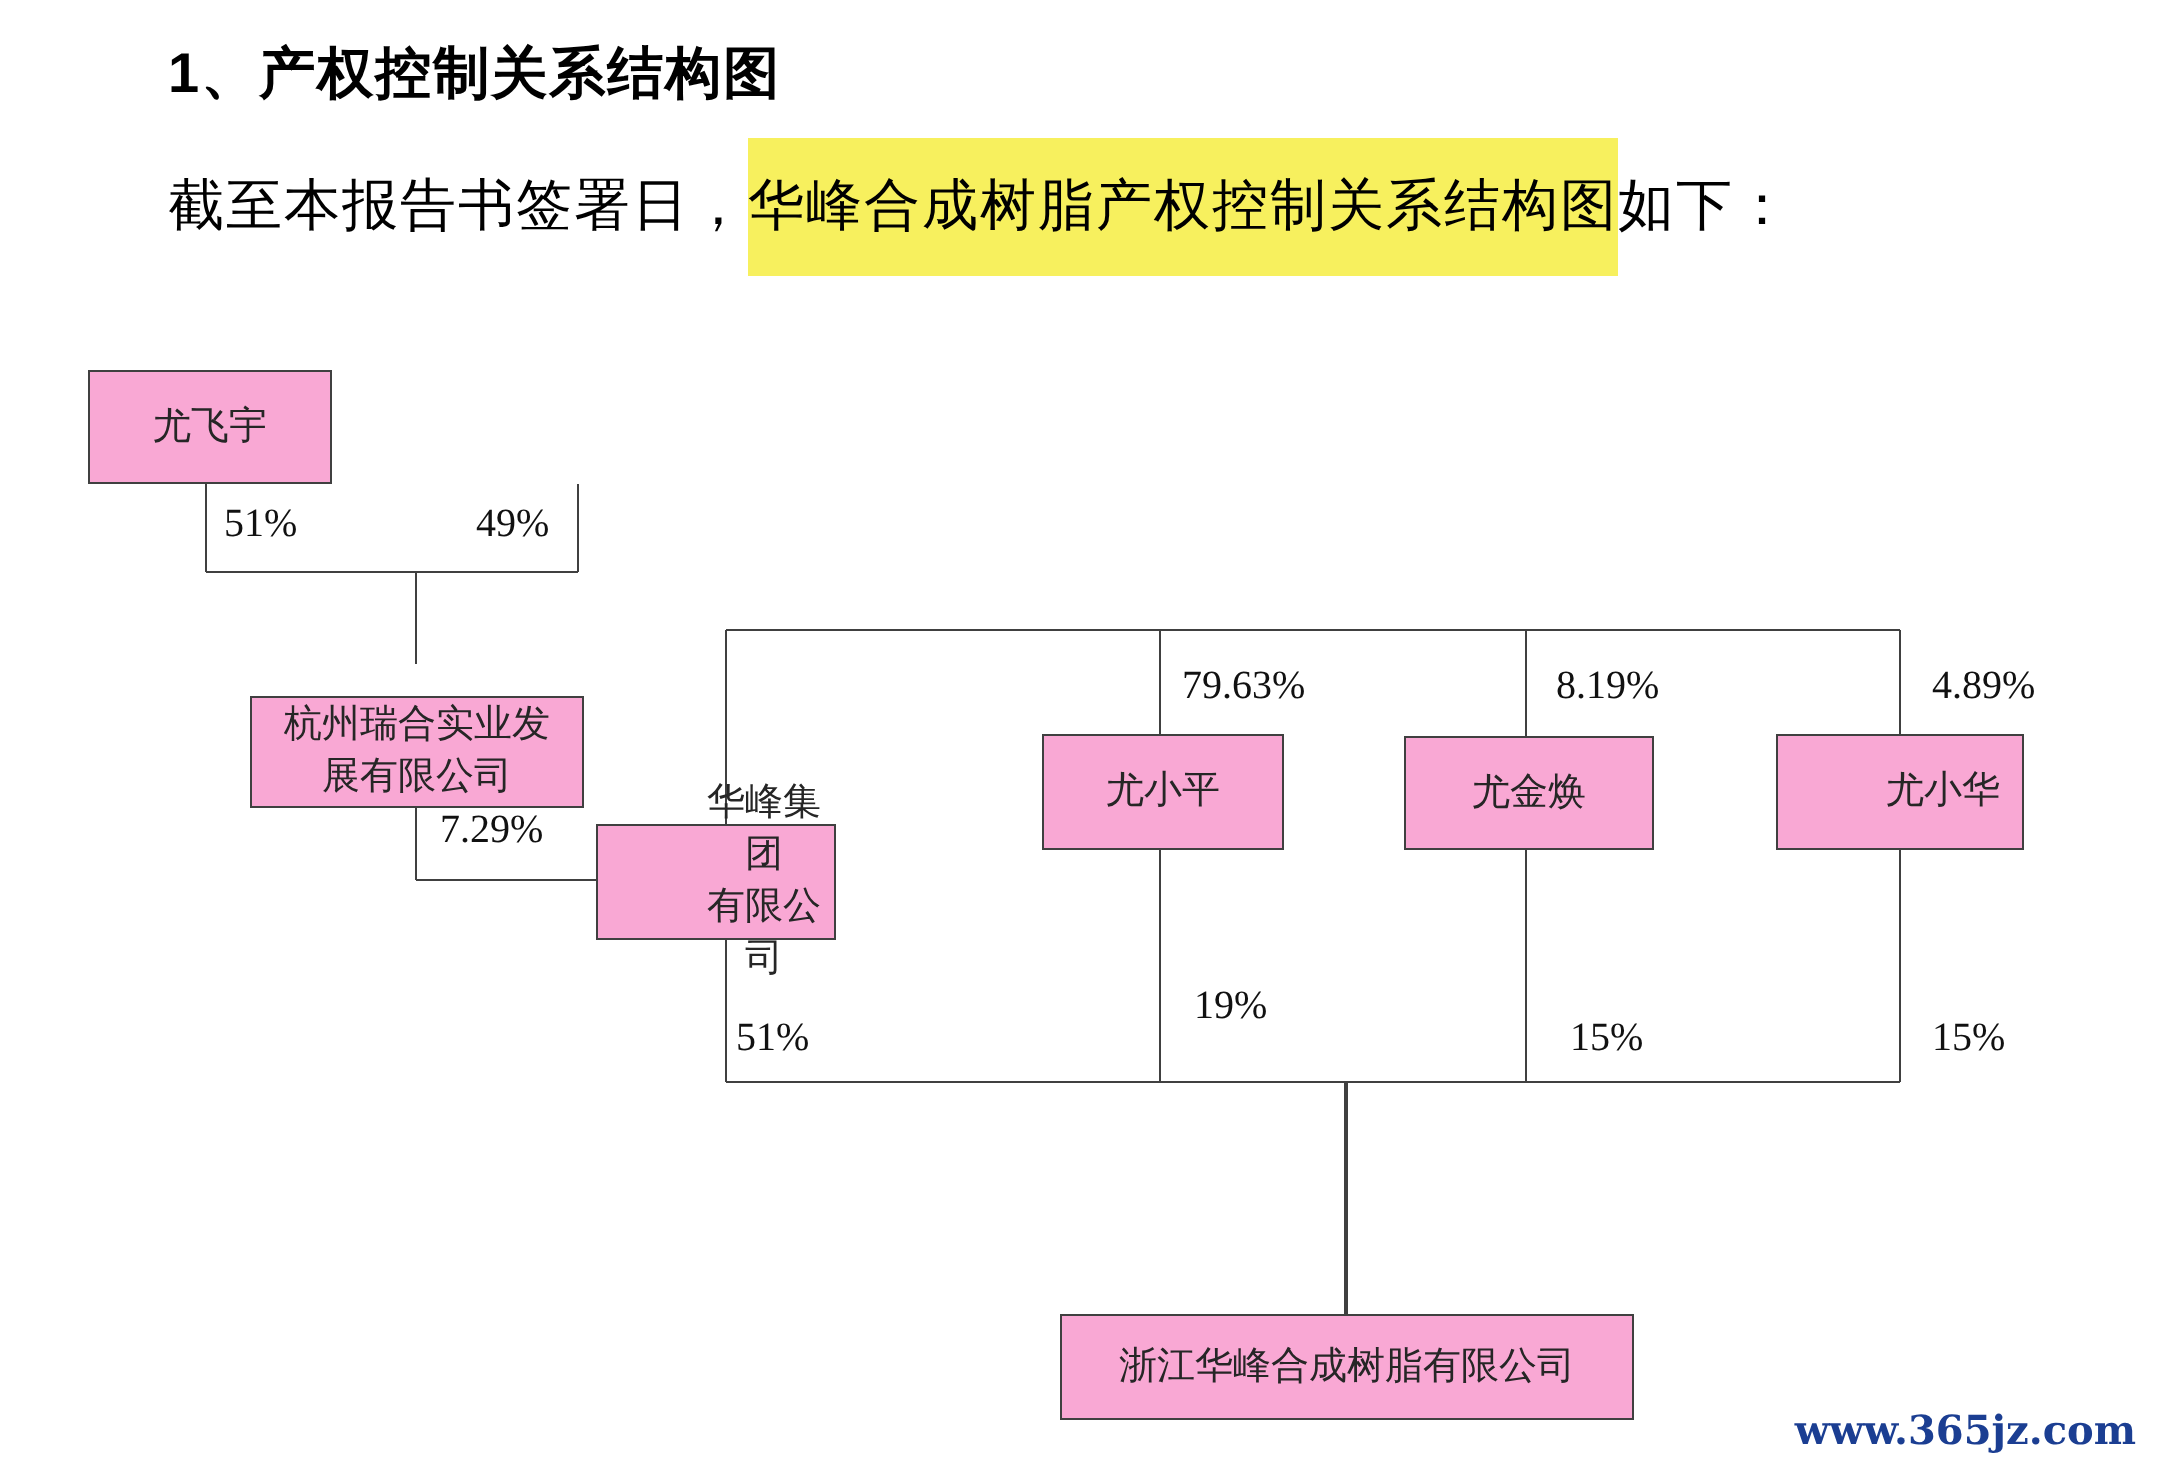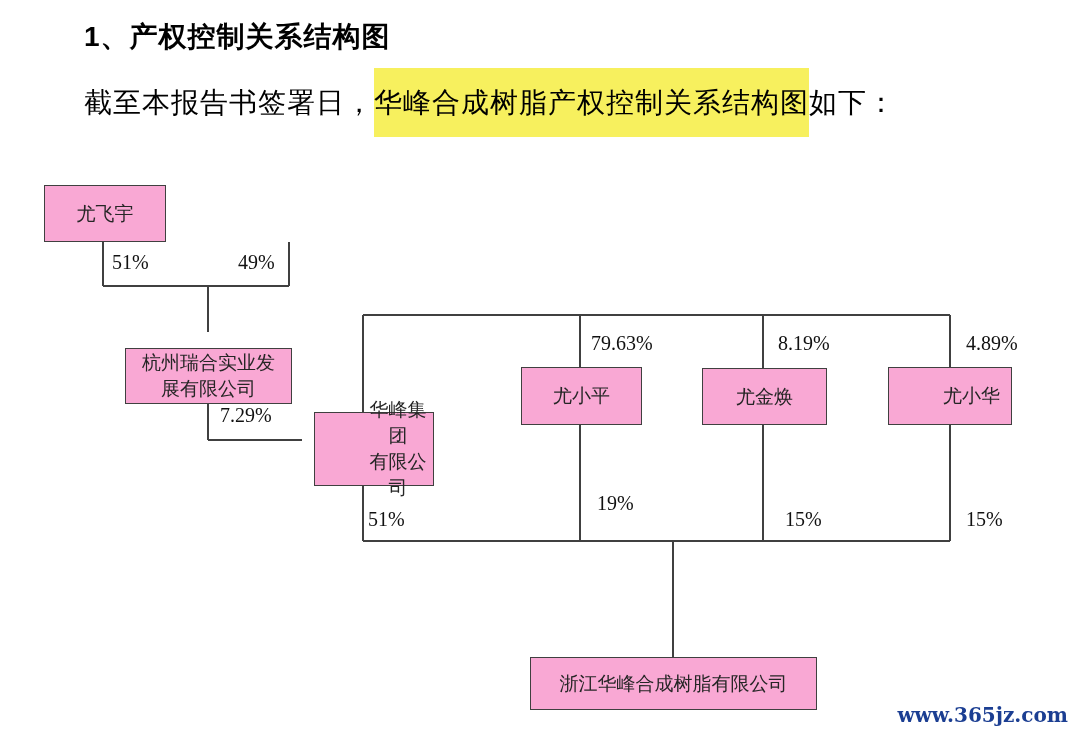--- a/index.html
+++ b/index.html
@@ -14,21 +14,21 @@
   .node{position:absolute;z-index:2;background:#f9a8d4;border:1.5px solid #404040;
         display:flex;align-items:center;justify-content:center;text-align:center;
         font-size:19px;line-height:26px;color:#262626;white-space:pre-line;box-sizing:border-box;}
   .pct{position:absolute;z-index:3;font-size:20px;color:#111;}
   .watermark{position:absolute;right:12px;top:703px;z-index:4;font-size:20px;font-weight:bold;
              color:#1b3e92;font-family:"DejaVu Serif","Liberation Serif",serif;}
   
   .n-yfy {left:44px; top:185px;width:122px;height:57px;}
   .n-yfh {left:230px;top:185px;width:120px;height:57px;}
   .n-hzrh{left:125px;top:332px;width:167px;height:56px;margin-top:16px;}
-  .n-hfjt{left:314px;top:412px;width:120px;height:74px;padding-left:48px;}
+  .n-hfjt{left:298px;top:412px;width:120px;height:58px;padding-left:48px;}
   .n-yxp {left:521px;top:367px;width:121px;height:58px;}
   .n-yjh {left:702px;top:368px;width:125px;height:57px;}
   .n-yxh {left:888px;top:367px;width:124px;height:58px;padding-left:43px;}
   .n-zjhf{left:530px;top:657px;width:287px;height:53px;}
   
   .p-e0{left:112px;top:251px;}
   .p-e1{left:238px;top:251px;}
   .p-e2{left:220px;top:404px;}
   .p-e3{left:591px;top:332px;}
   .p-e4{left:778px;top:332px;}

